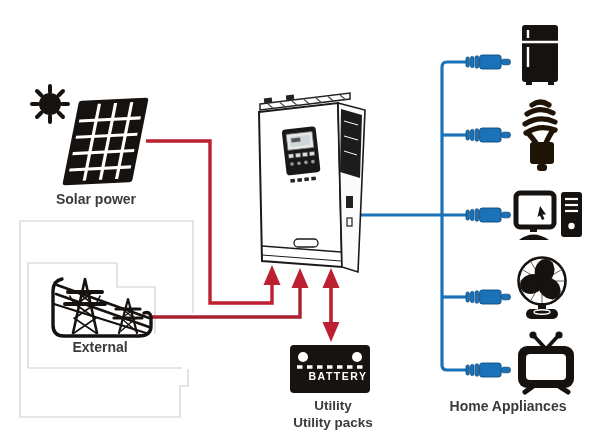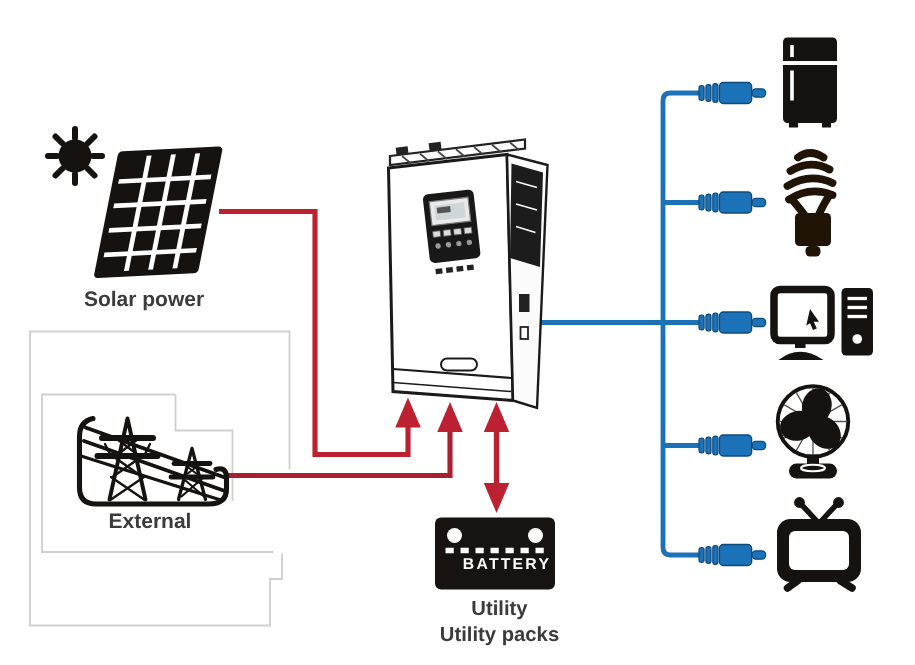--- a/index.html
+++ b/index.html
@@ -256,15 +256,16 @@
     </g>
   </g>
 </svg>
 
 <div class="lbl lbl-solar">Solar power</div>
 <div class="lbl lbl-utility">External</div>
 <div class="lbl lbl-batt">
   <span>Utility</span><br>
   <span>Utility packs</span>
 </div>
+<div class="lbl lbl-appl">Home Appliances</div>
 <div class="lbl lbl-batt-badge">BATTERY</div>
 
 </div>
 
 </body></html>

